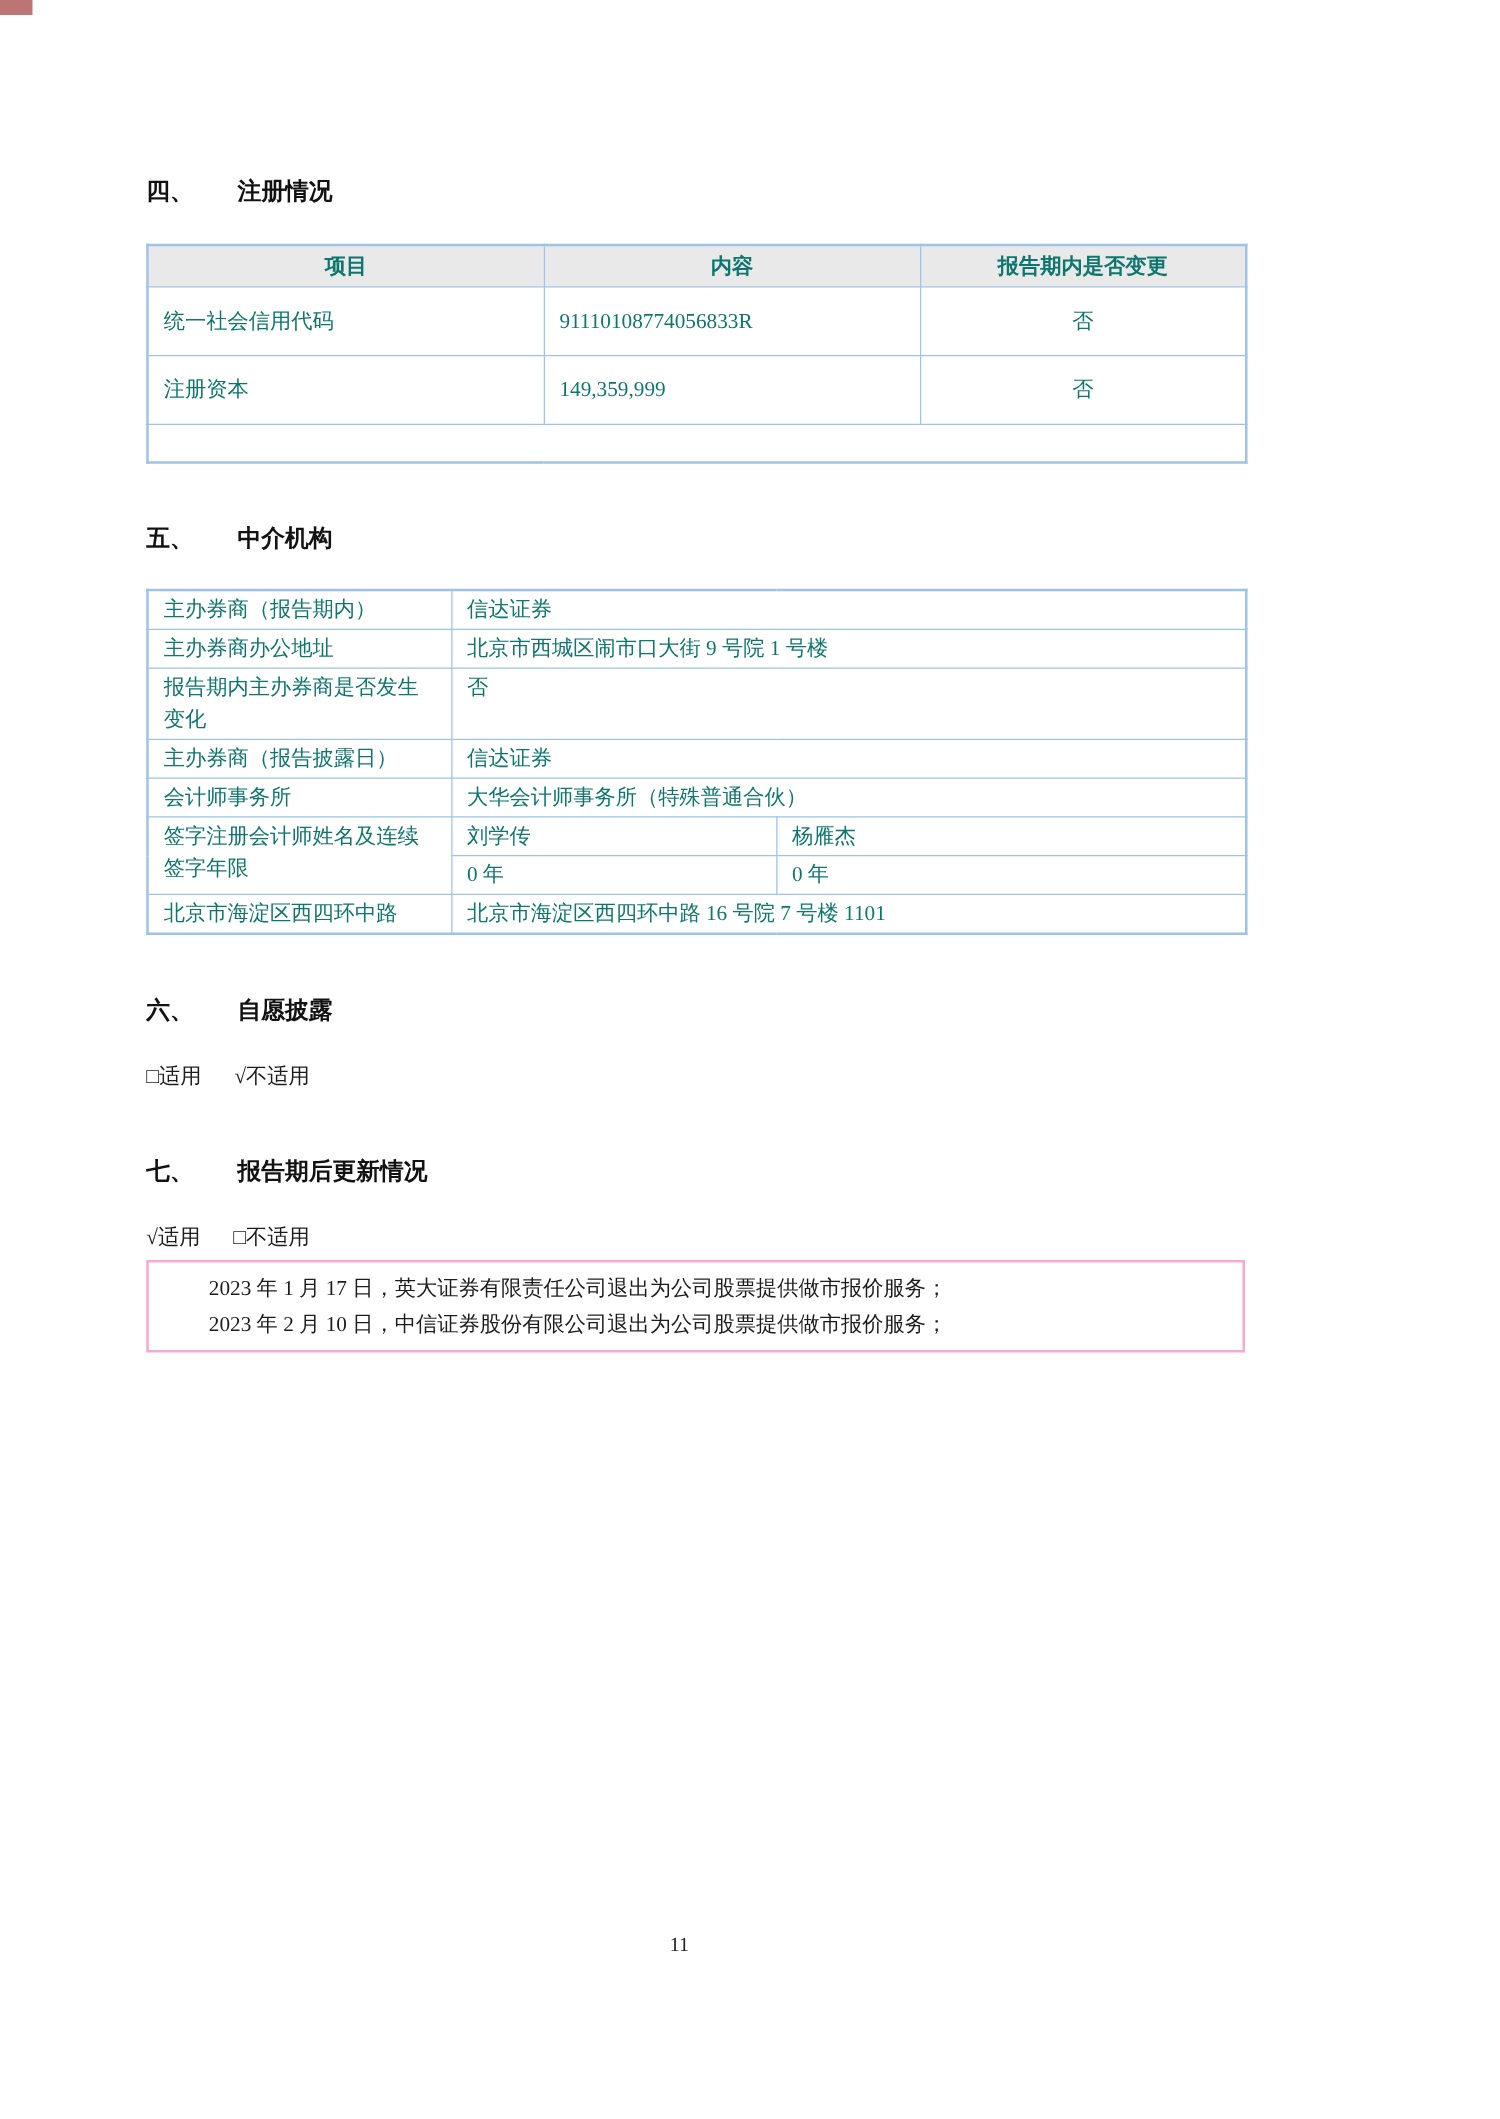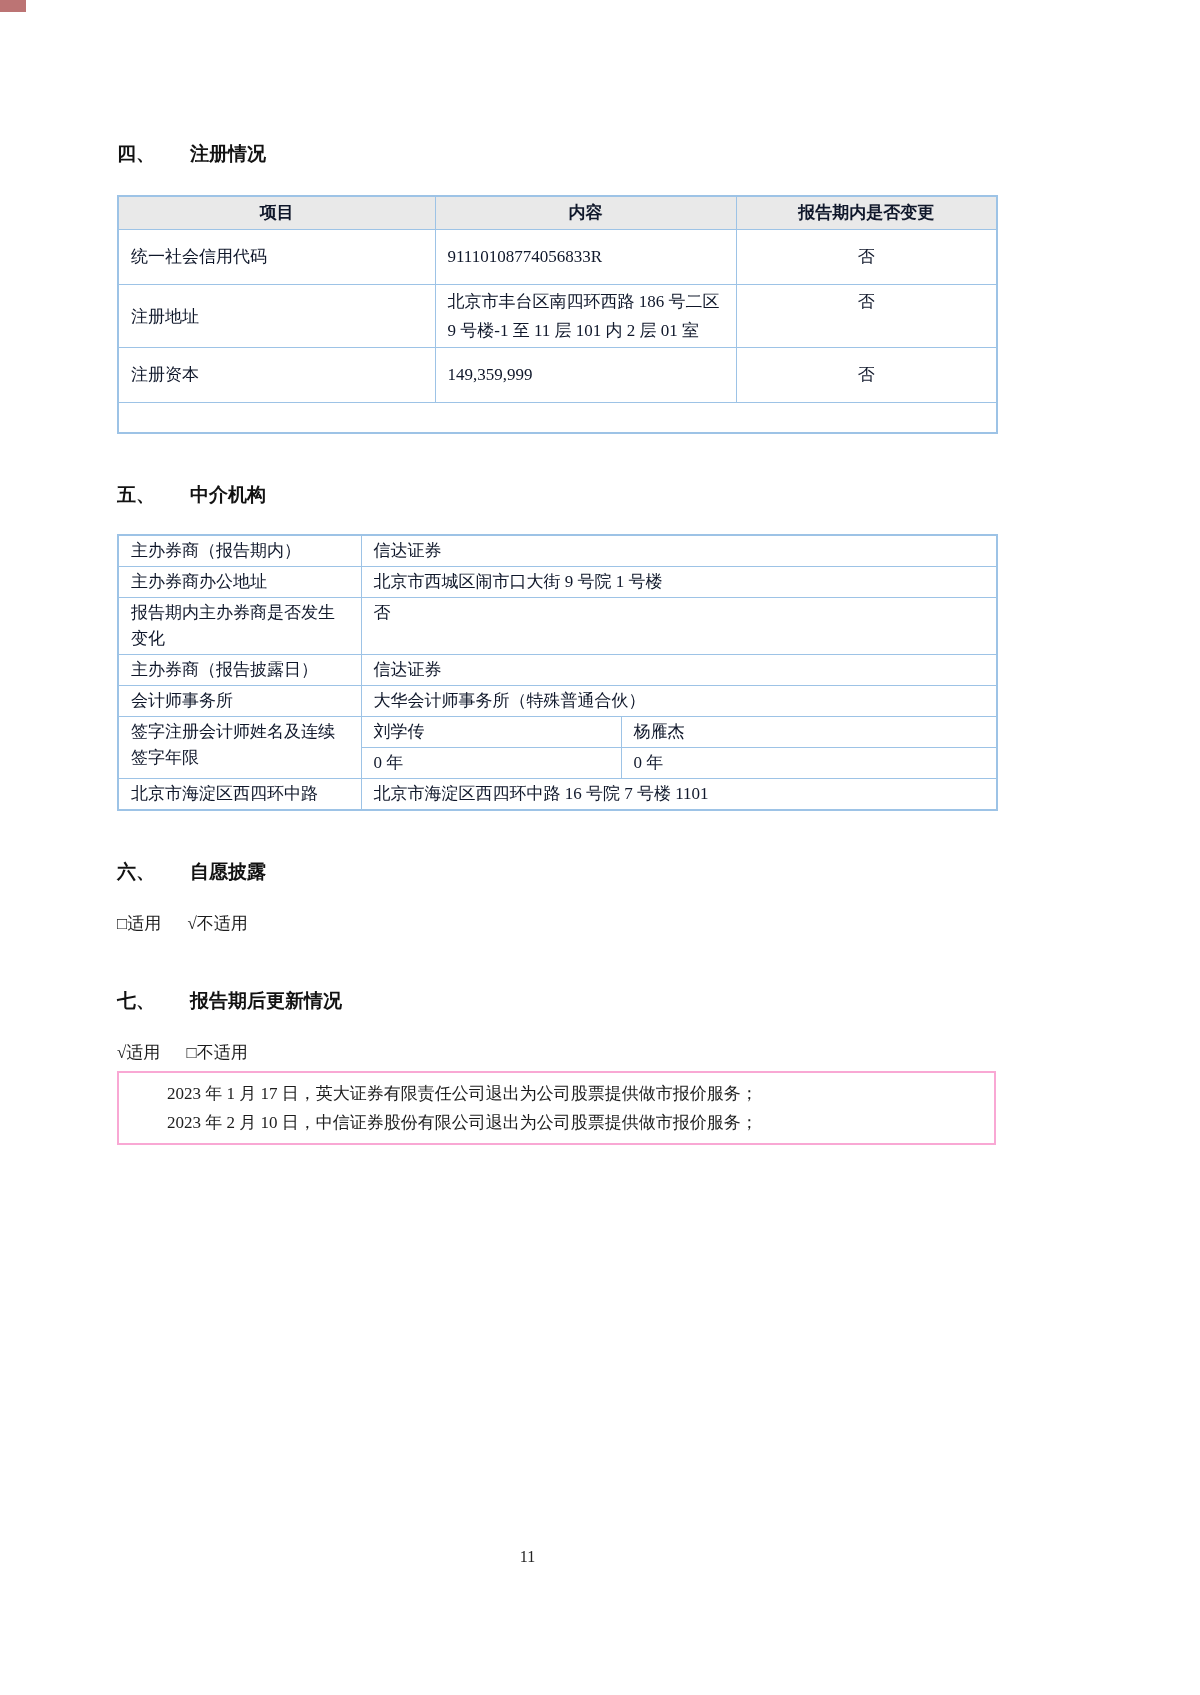--- a/index.html
+++ b/index.html
@@ -19,21 +19,21 @@
     position:absolute;left:117px;top:0;width:879px;
     padding-top:141px;
   }
   .sec-heading{
     display:flex;
     font-family:"Liberation Sans","DejaVu Sans",sans-serif;
     font-weight:700;font-size:19px;line-height:25px;color:#121212;
   }
   .sec-num{width:73px;flex:0 0 73px;}
   table{border-collapse:collapse;width:879px;table-layout:fixed;
-        font-size:17px;color:#0f172a;}
+        font-size:17px;color:#0f766e;}
   table, .t1, .t2{border:2px solid #9dc3e6;}
   td,th{border:1px solid #9dc3e6;padding:14px 12px;line-height:26px;
         font-weight:normal;text-align:left;vertical-align:middle;
         overflow:hidden;}
   .t1{margin-top:29px;}
   .t1 th{
     background:#e9e9e9;text-align:center;
     font-family:"Liberation Sans","DejaVu Sans",sans-serif;
     font-weight:700;font-size:17px;line-height:24px;padding:4px 6px;
   }
@@ -49,21 +49,21 @@
   .h5m{margin-top:48px;}
   .h6m{margin-top:48px;}
   .h7m{margin-top:52px;}
   .note-box{
     margin-top:6px;width:879px;box-sizing:border-box;
     border:2px solid #f9a8d4;
     padding:6px 14px;font-size:17px;line-height:29px;
   }
   .note-box .indent{ text-indent:2em; }
   .page-number{
-    position:absolute;left:0;top:1548px;width:1055px;
+    position:absolute;left:16px;top:1548px;width:1055px;
     text-align:center;font-size:16px;color:#222;
   }
 </style>
 </head>
 <body>
 
 <div class="page">
   <div class="corner-mark"></div>
 
   <div class="content">
@@ -81,25 +81,20 @@
         </colgroup>
       <tbody>
           <tr>
         <th>项目</th>
         <th>内容</th>
         <th>报告期内是否变更</th>
       </tr>
       <tr>
         <td>统一社会信用代码</td>
         <td>91110108774056833R</td>
-        <td class="cell-changed">否</td>
-      </tr>
-      <tr class="row-address">
-        <td>注册地址</td>
-        <td>北京市丰台区南四环西路 186 号二区 9 号楼-1 至 11 层 101 内 2 层 01 室</td>
         <td class="cell-changed">否</td>
       </tr>
       <tr>
         <td>注册资本</td>
         <td class="cell-capital">149,359,999</td>
         <td class="cell-changed">否</td>
       </tr>
       <tr class="empty-row">
         <td colspan="3"></td>
       </tr>

